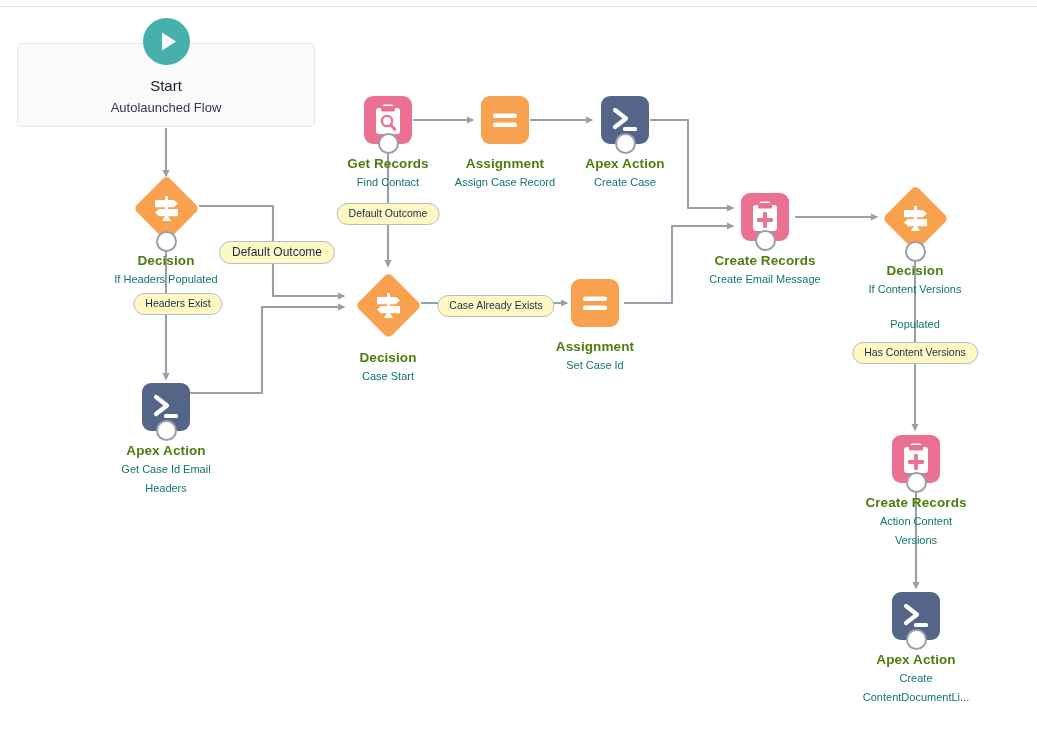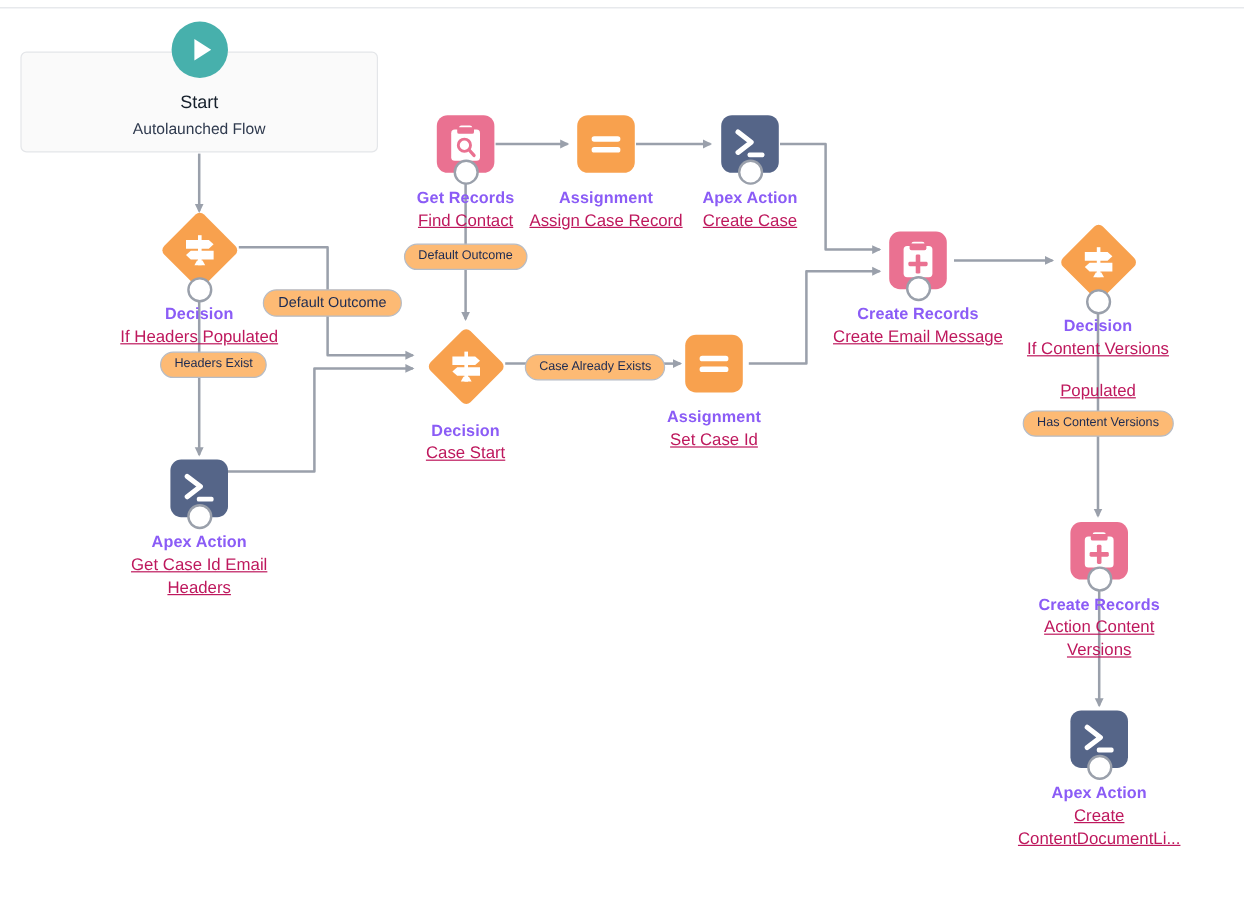--- a/index.html
+++ b/index.html
@@ -47,32 +47,31 @@
     z-index: 4;
   }
   .node .glyph-wrap {
     position: relative;
     display: inline-block;
     line-height: 0;
   }
   .node-title {
     font-size: 13.5px;
     font-weight: bold;
-    color: #8b5cf6;
+    color: #4d7c0f;
     line-height: 17px;
     margin-top: 7px;
     letter-spacing: 0.1px;
   }
   .node-sub {
-    font-size: 14px;
+    font-size: 11px;
     font-weight: normal;
-    color: #be185d;
+    color: #0f766e;
     line-height: 19px;
     margin-top: 1px;
-    text-decoration: underline;
   }
 
   
   .sq {
     width: 48px;
     height: 48px;
     border-radius: 9px;
     display: inline-block;
     position: relative;
   }
@@ -167,21 +166,21 @@
     text-align: center;
     font-size: 13px;
     color: #2f3a4e;
     z-index: 5;
   }
 
   
   .pill {
     position: absolute;
     transform: translateX(-50%);
-    background: #fdba74;
+    background: #fef9c3;
     border: 1px solid #b6bcc6;
     border-radius: 11px;
     padding: 3px 11px 4px 11px;
     font-size: 10.5px;
     color: #1b2a52;
     white-space: nowrap;
     z-index: 7;
     line-height: 13px;
   }
   .pill.lg {

